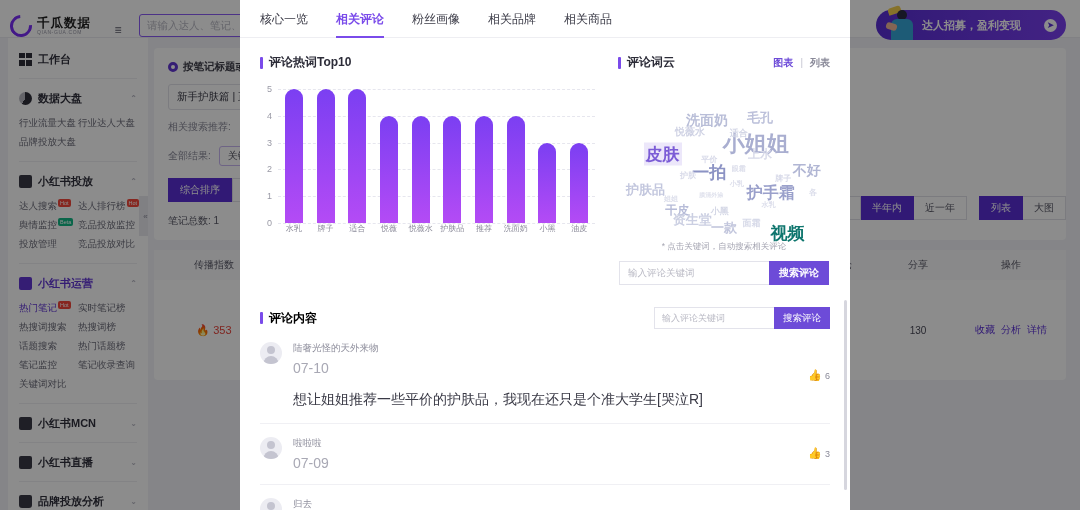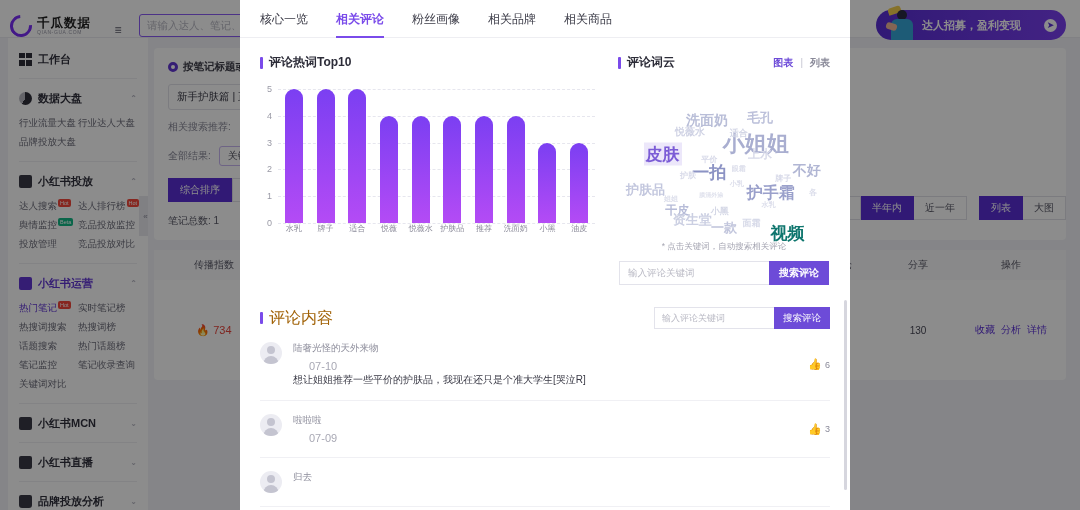--- a/index.html
+++ b/index.html
@@ -225,22 +225,22 @@
   .avatar:before {
     content:""; position:absolute; left:50%; top:4px; width:8px; height:8px; border-radius:50%;
     background:#c4c4d0; transform: translateX(-50%);
   }
   .avatar:after {
     content:""; position:absolute; left:50%; top:14px; width:15px; height:11px; border-radius:8px 8px 0 0;
     background:#c4c4d0; transform: translateX(-50%);
   }
   .c-body { flex: 1; }
   .c-name { font-size: 9.5px; color: #8e8e9c; }
-  .c-date { font-size: 11px; color: #a8a8b4; margin-top: 5px; margin-left: 16px; }
-  .c-text { font-size: 10px; color: #3a3a46; margin-top: 1px; line-height: 1.4; }
+  .c-date { font-size: 14px; color: #a8a8b4; margin-top: 5px; }
+  .c-text { font-size: 14px; color: #3a3a46; margin-top: 14px; line-height: 1.4; }
   .c-likes { font-size: 9px; color: #8a8a99; display: flex; align-items: center; gap: 3px; flex: none; }
   .thumb-ic { color: #6d4bd8; font-size: 11px; }
 
   .modal-scrollbar {
     position: absolute; right: 3px; top: 300px; width: 3px; height: 190px;
     background: #d6d6de; border-radius: 2px; z-index: 12;
   }
 </style>
 </head>
 <body>
@@ -387,21 +387,21 @@
 
       <div class="table-panel">
         <div class="th-row">
           <div style="width:120px">传播指数</div>
           <div style="flex:1">笔记内容</div>
           <div style="width:76px">评论</div>
           <div style="width:76px">分享</div>
           <div style="width:110px">操作</div>
         </div>
         <div class="td-row">
-          <div style="width:120px" class="fire">🔥 <span>734</span></div>
+          <div style="width:120px" class="fire">🔥 <span>353</span></div>
           <div style="flex:1">
             <div class="note-thumb"></div>
           </div>
           <div style="width:76px">257</div>
           <div style="width:76px">130</div>
           <div style="width:110px">
             <div class="actions">
               <span>收藏</span>
               <span>分析</span>
               <span>详情</span>
@@ -563,21 +563,21 @@
             <div class="cs-input">
               <span>输入评论关键词</span>
             </div>
             <div class="cs-btn">搜索评论</div>
           </div>
         </div>
       </div>
 
       <div class="comments-head">
         <span class="sec-bar"></span>
-        <span style="font-size:16px;font-weight:normal;color:#a16207">评论内容</span>
+        <span style="font-size:12px;font-weight:bold;color:#000000">评论内容</span>
         <div class="ch-search">
           <div class="ch-input">
             <span>输入评论关键词</span>
           </div>
           <div class="ch-btn">搜索评论</div>
         </div>
       </div>
 
       <div id="comments">
           <div class="comment">

